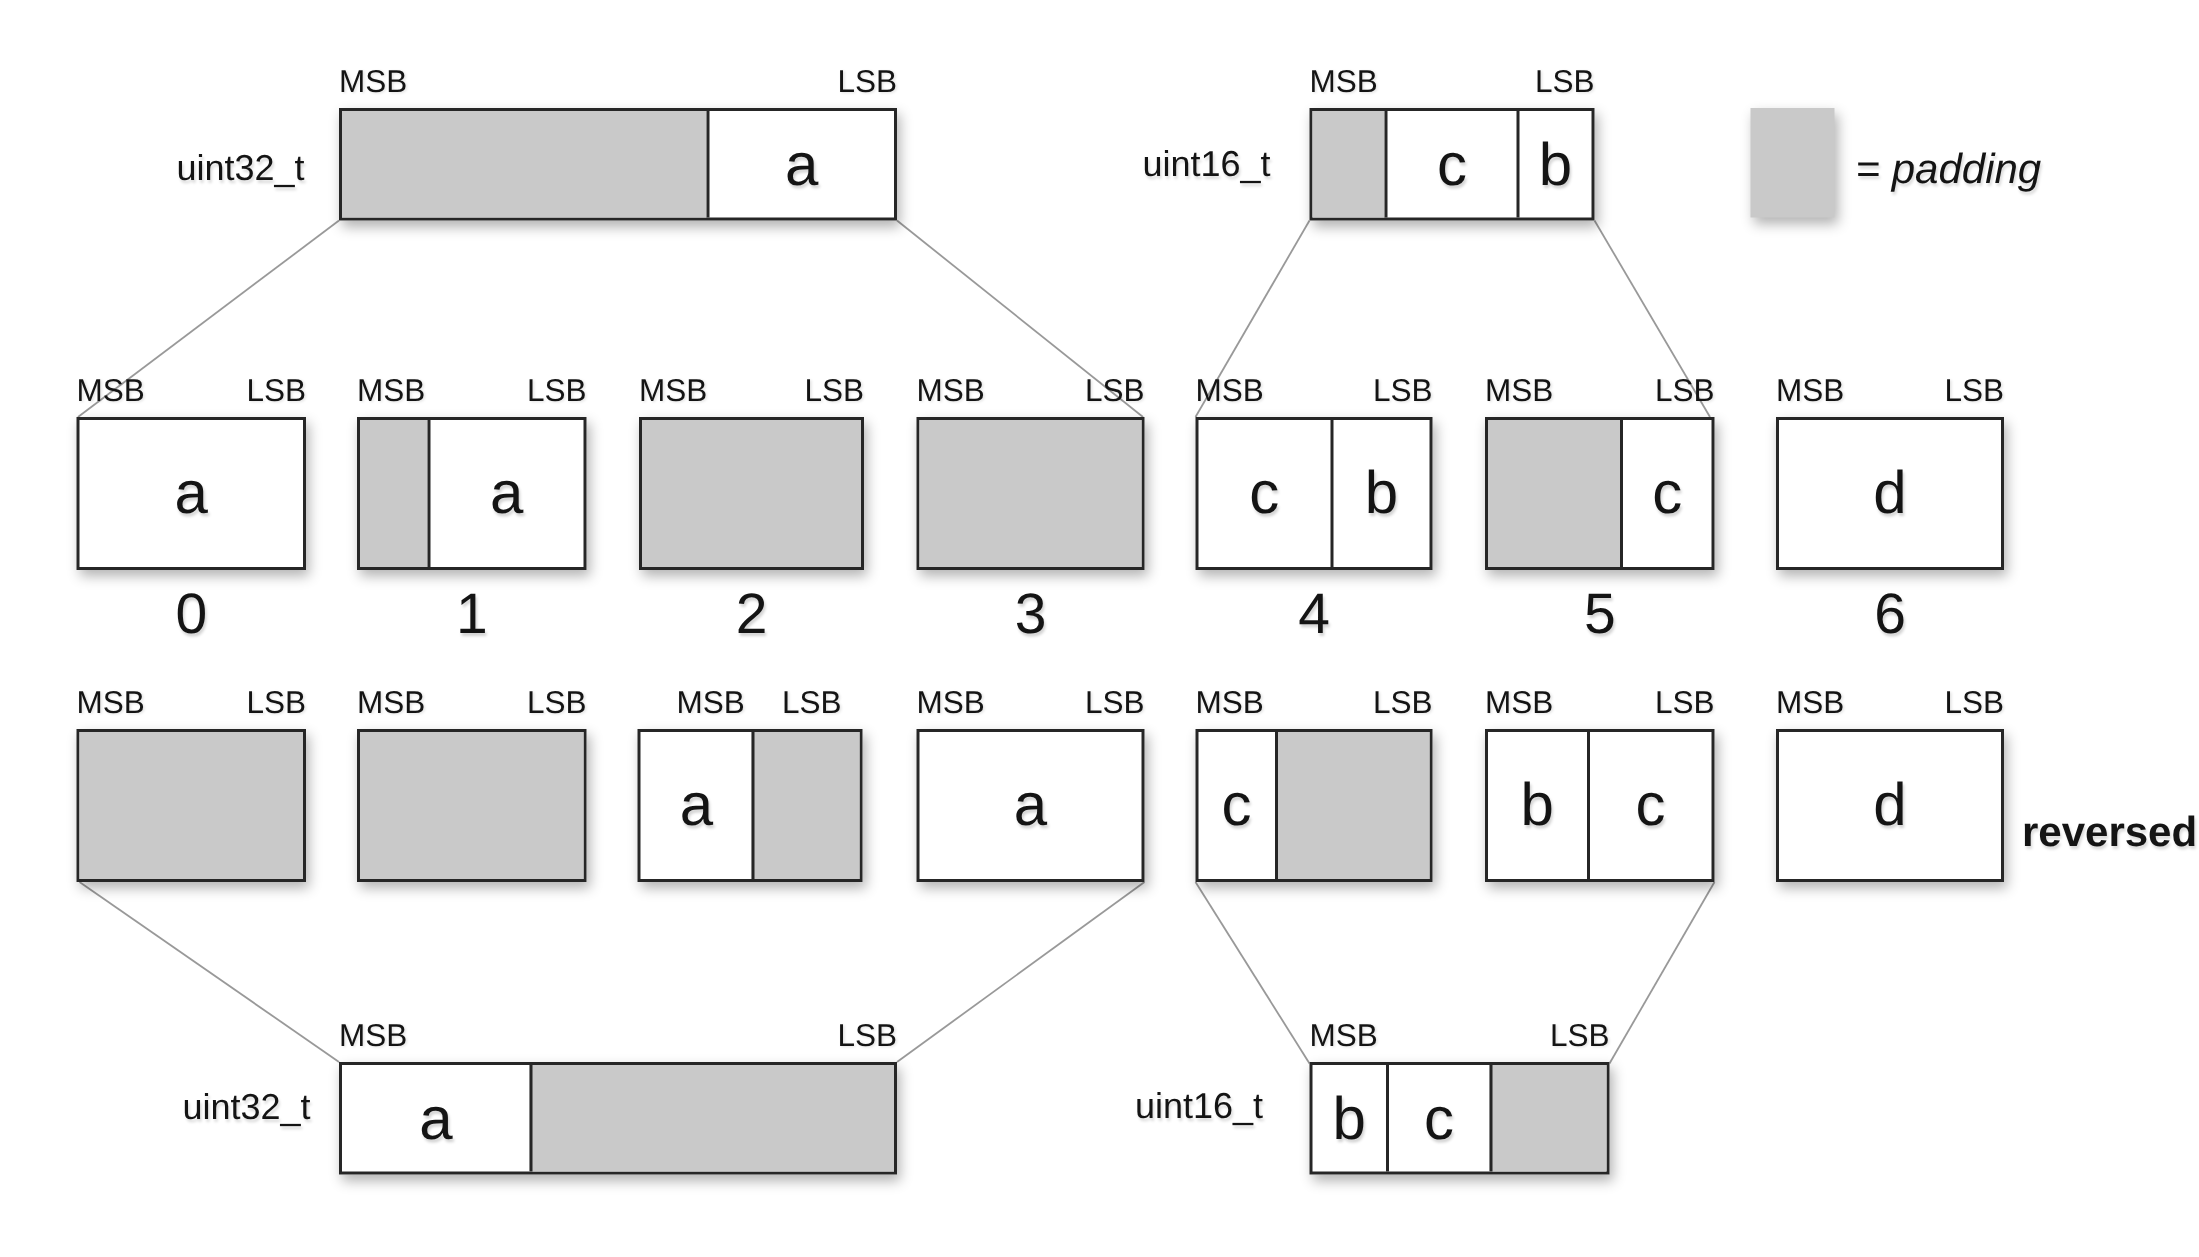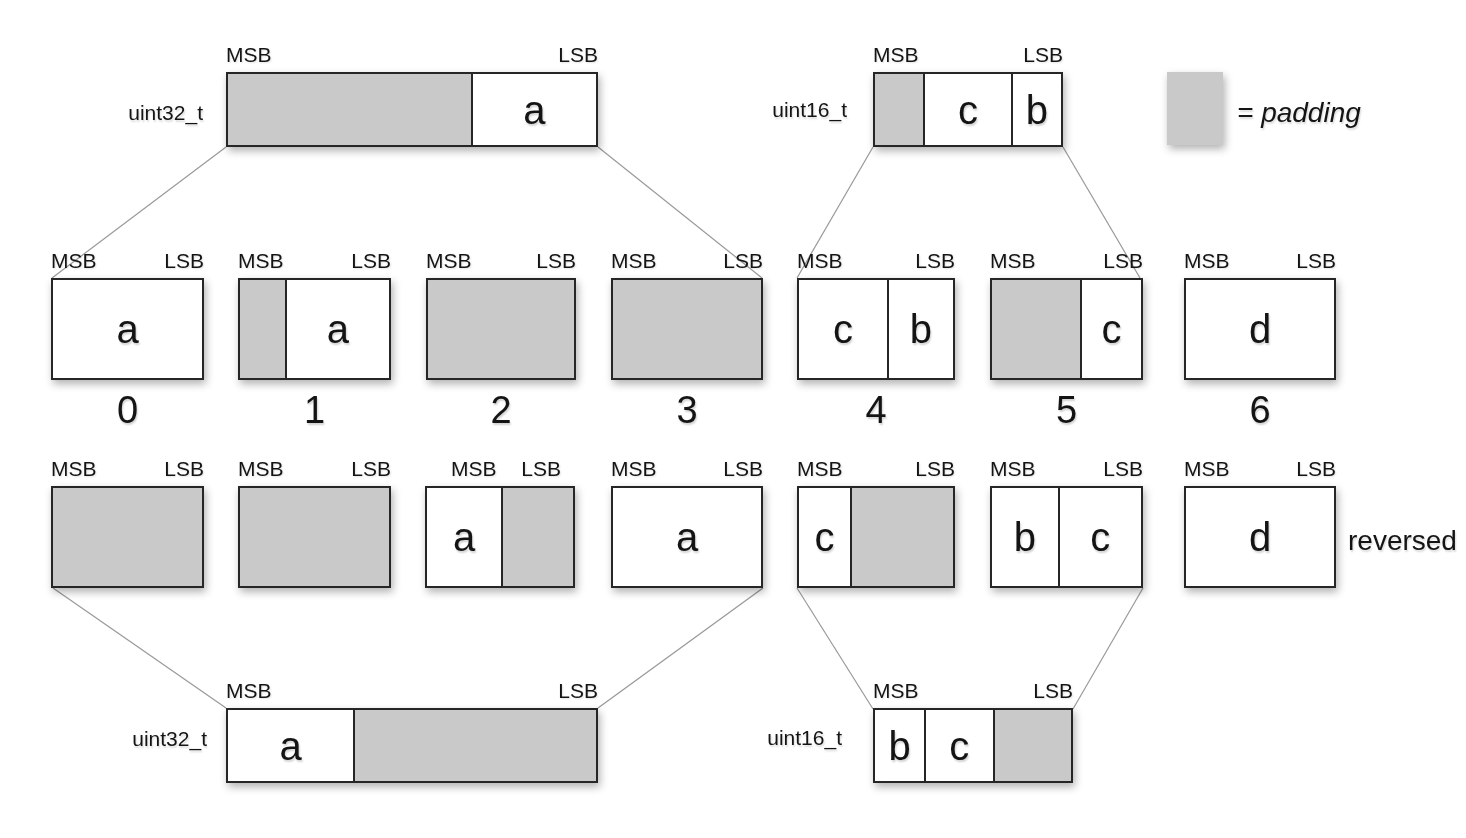--- a/index.html
+++ b/index.html
@@ -27,21 +27,21 @@
   .pad{background:#c9c9c9;}
   .letter{
     font-size:40px;line-height:1;color:#141414;
     text-shadow:1px 2px 2px rgba(0,0,0,0.18);
   }
   .num{
     text-align:center;font-size:38px;line-height:40px;margin-top:10px;
     color:#141414;text-shadow:1px 2px 2px rgba(0,0,0,0.18);
   }
   .typelabel{
-    position:absolute;font-size:21px;line-height:34px;color:#141414;
+    position:absolute;font-size:24px;line-height:34px;color:#141414;
     text-align:right;text-shadow:1px 2px 2px rgba(0,0,0,0.15);
   }
   .freelabel{
     position:absolute;font-size:28px;line-height:34px;color:#141414;
     text-shadow:1px 2px 2px rgba(0,0,0,0.15);
   }
   .legend-swatch{
     position:absolute;left:1167px;top:72px;width:56px;height:73px;
     box-shadow:2px 4px 8px rgba(0,0,0,0.30);
   }
@@ -271,21 +271,21 @@
       <span>MSB</span>
       <span>LSB</span>
     </div>
     <div class="box h102">
       <div class="seg" style="width:100%;">
         <span class="letter">d</span>
       </div>
     </div>
   </div>
 
-  <div class="freelabel" style="left:1348px;top:524px;">reversed</div>
+  <div class="freelabel" style="left:1348px;top:538px;font-weight:bold;">reversed</div>
 
   <div class="typelabel" style="left:37px;top:722px;width:170px;">uint32_t</div>
 
   <div class="cell" style="left:226px;top:677px;width:372px;">
     <div class="bits">
       <span>MSB</span>
       <span>LSB</span>
     </div>
     <div class="box h75">
       <div class="seg" style="width:34%;">

